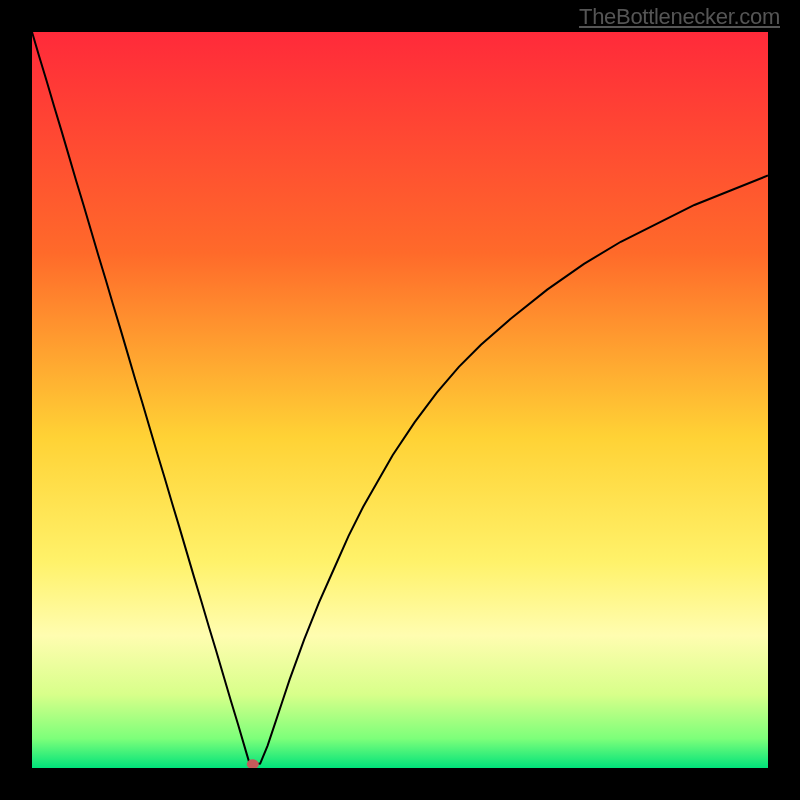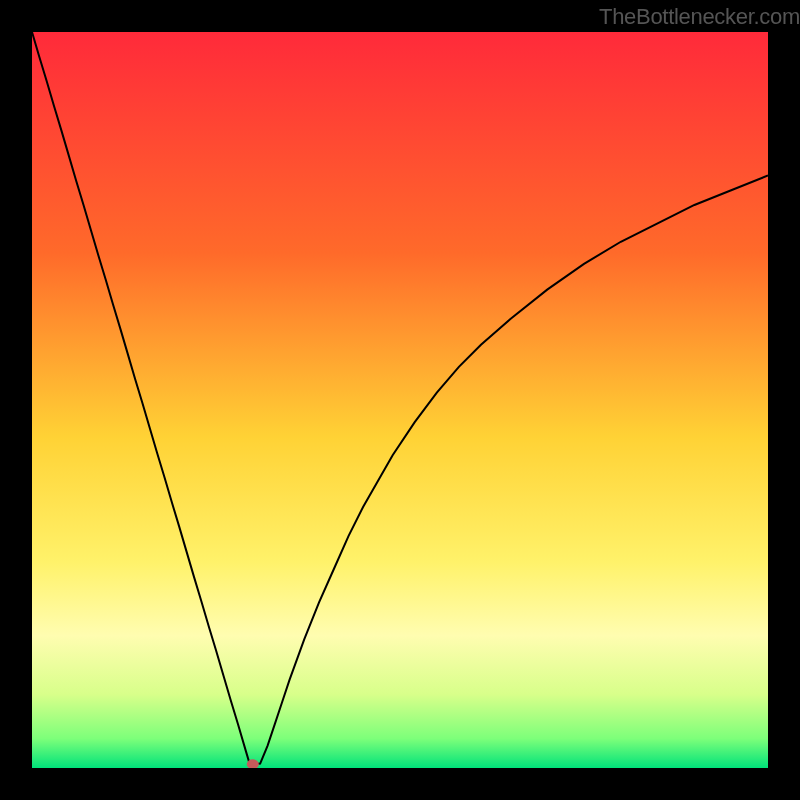--- a/index.html
+++ b/index.html
@@ -12,26 +12,27 @@
     font-family: Arial, Helvetica, sans-serif;
   }
   .container {
     position: relative;
     width: 800px;
     height: 800px;
   }
   .attribution {
     position: absolute;
     top: 4px;
-    right: 0;
+    right: 20px;
     color: #555;
     font-size: 22px;
     font-weight: 500;
     z-index: 10;
     letter-spacing: -0.3px;
+    text-decoration: underline;
   }
   svg.chart {
     position: absolute;
     left: 0;
     top: 0;
     width: 800px;
     height: 800px;
   }
 </style>
 </head>

